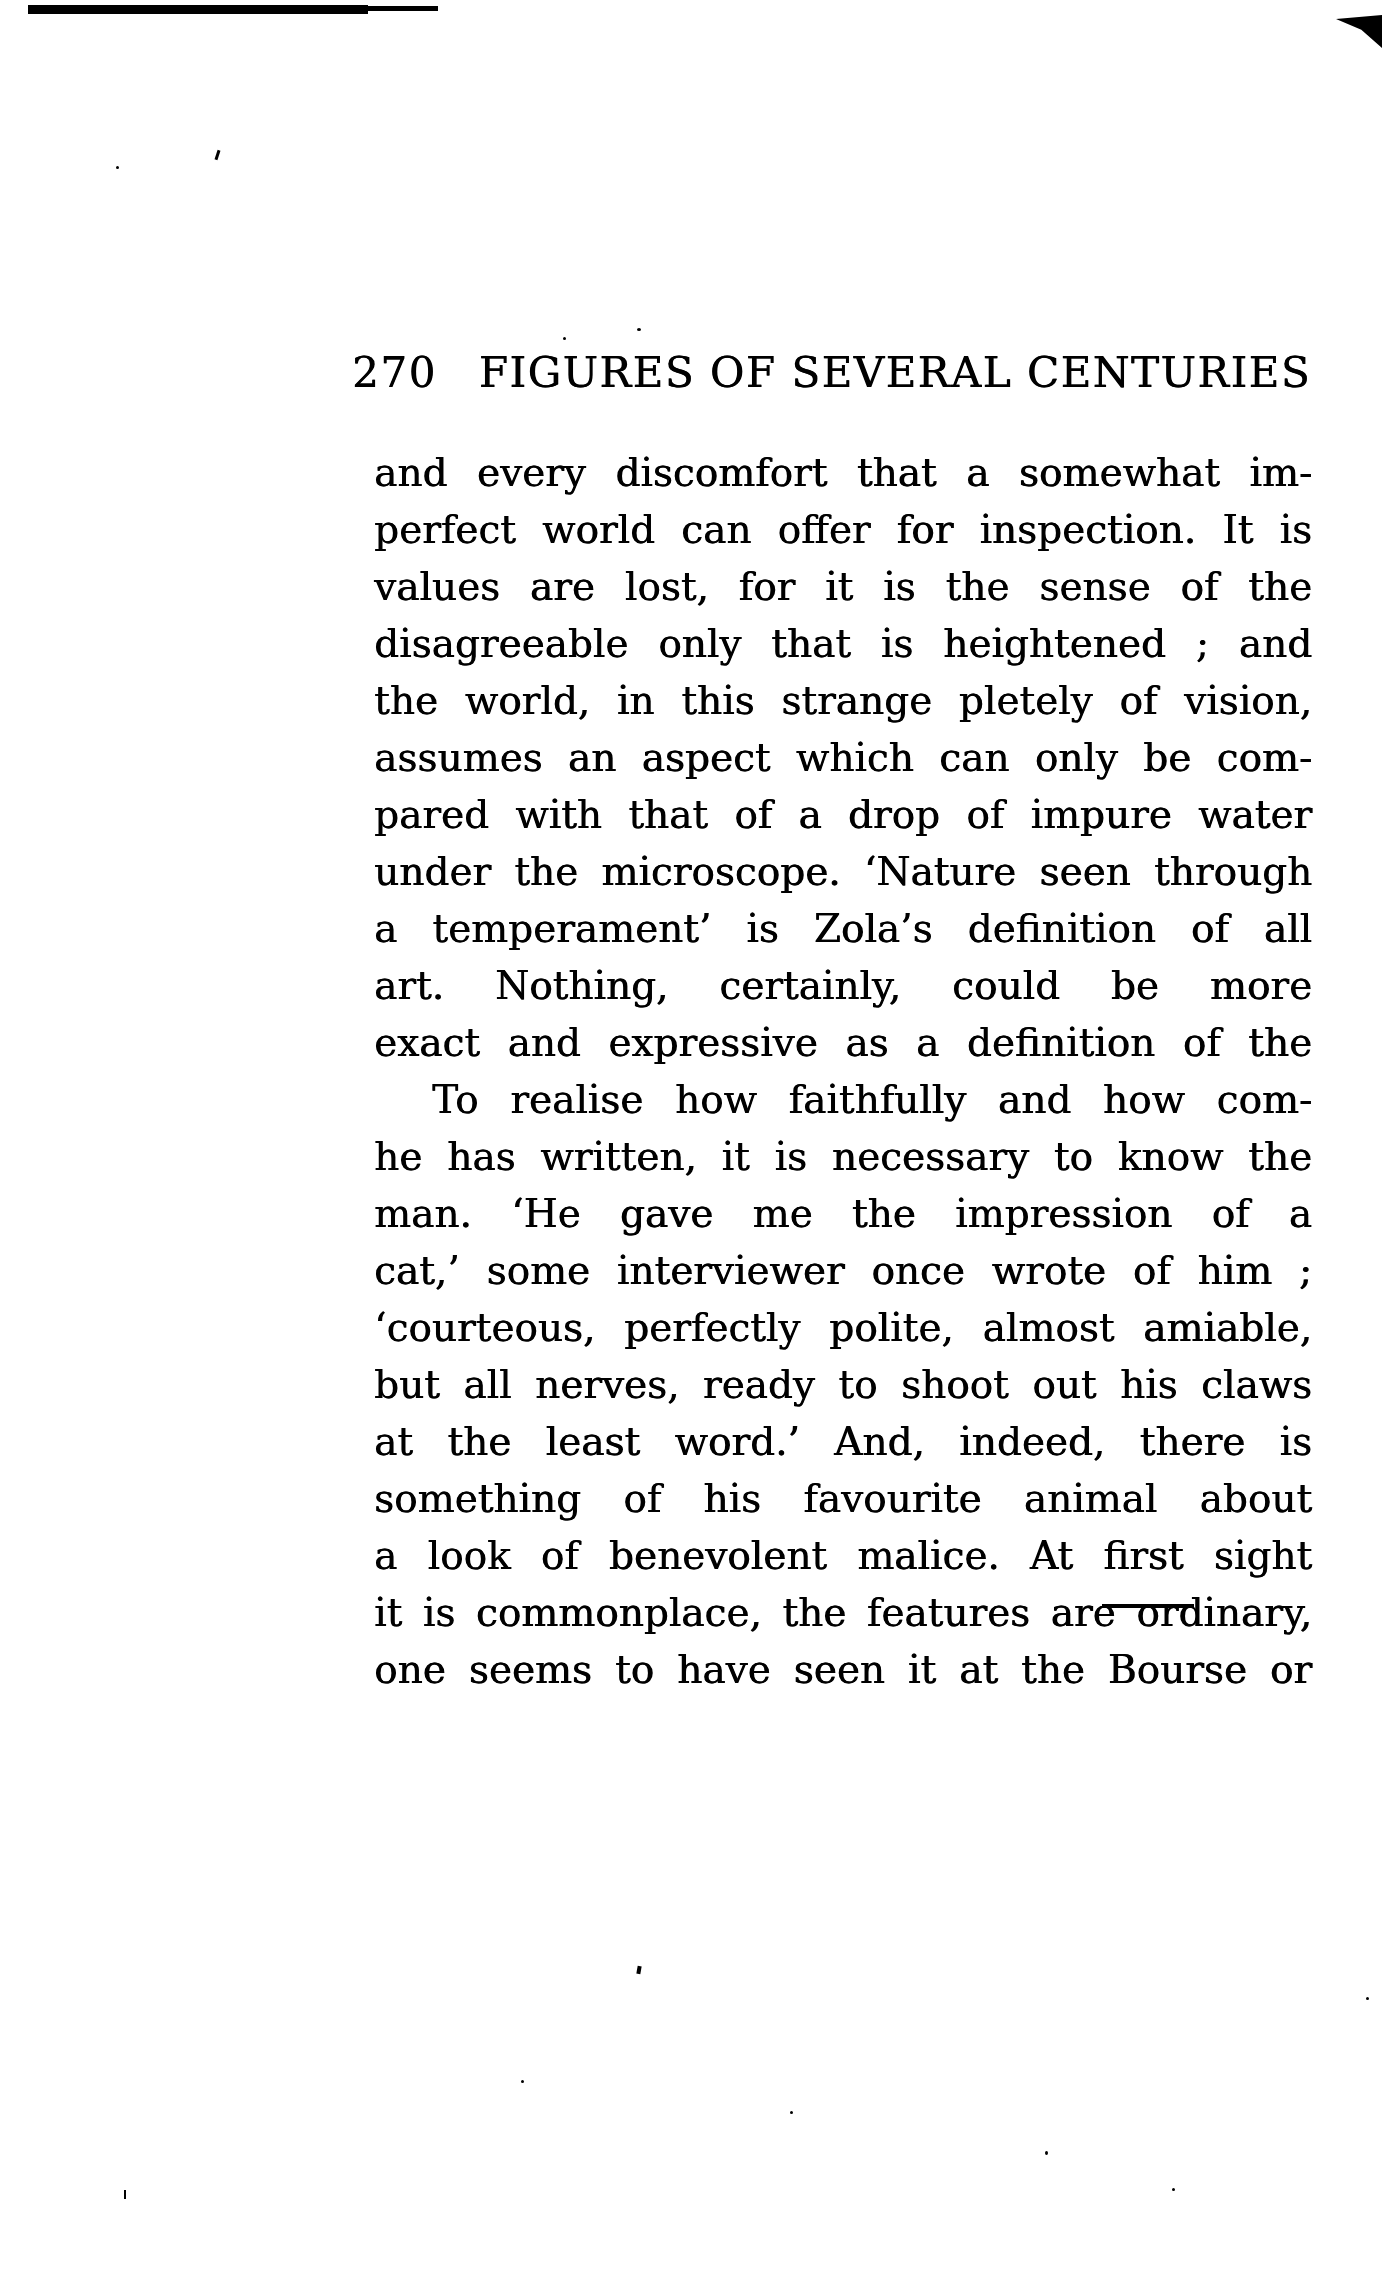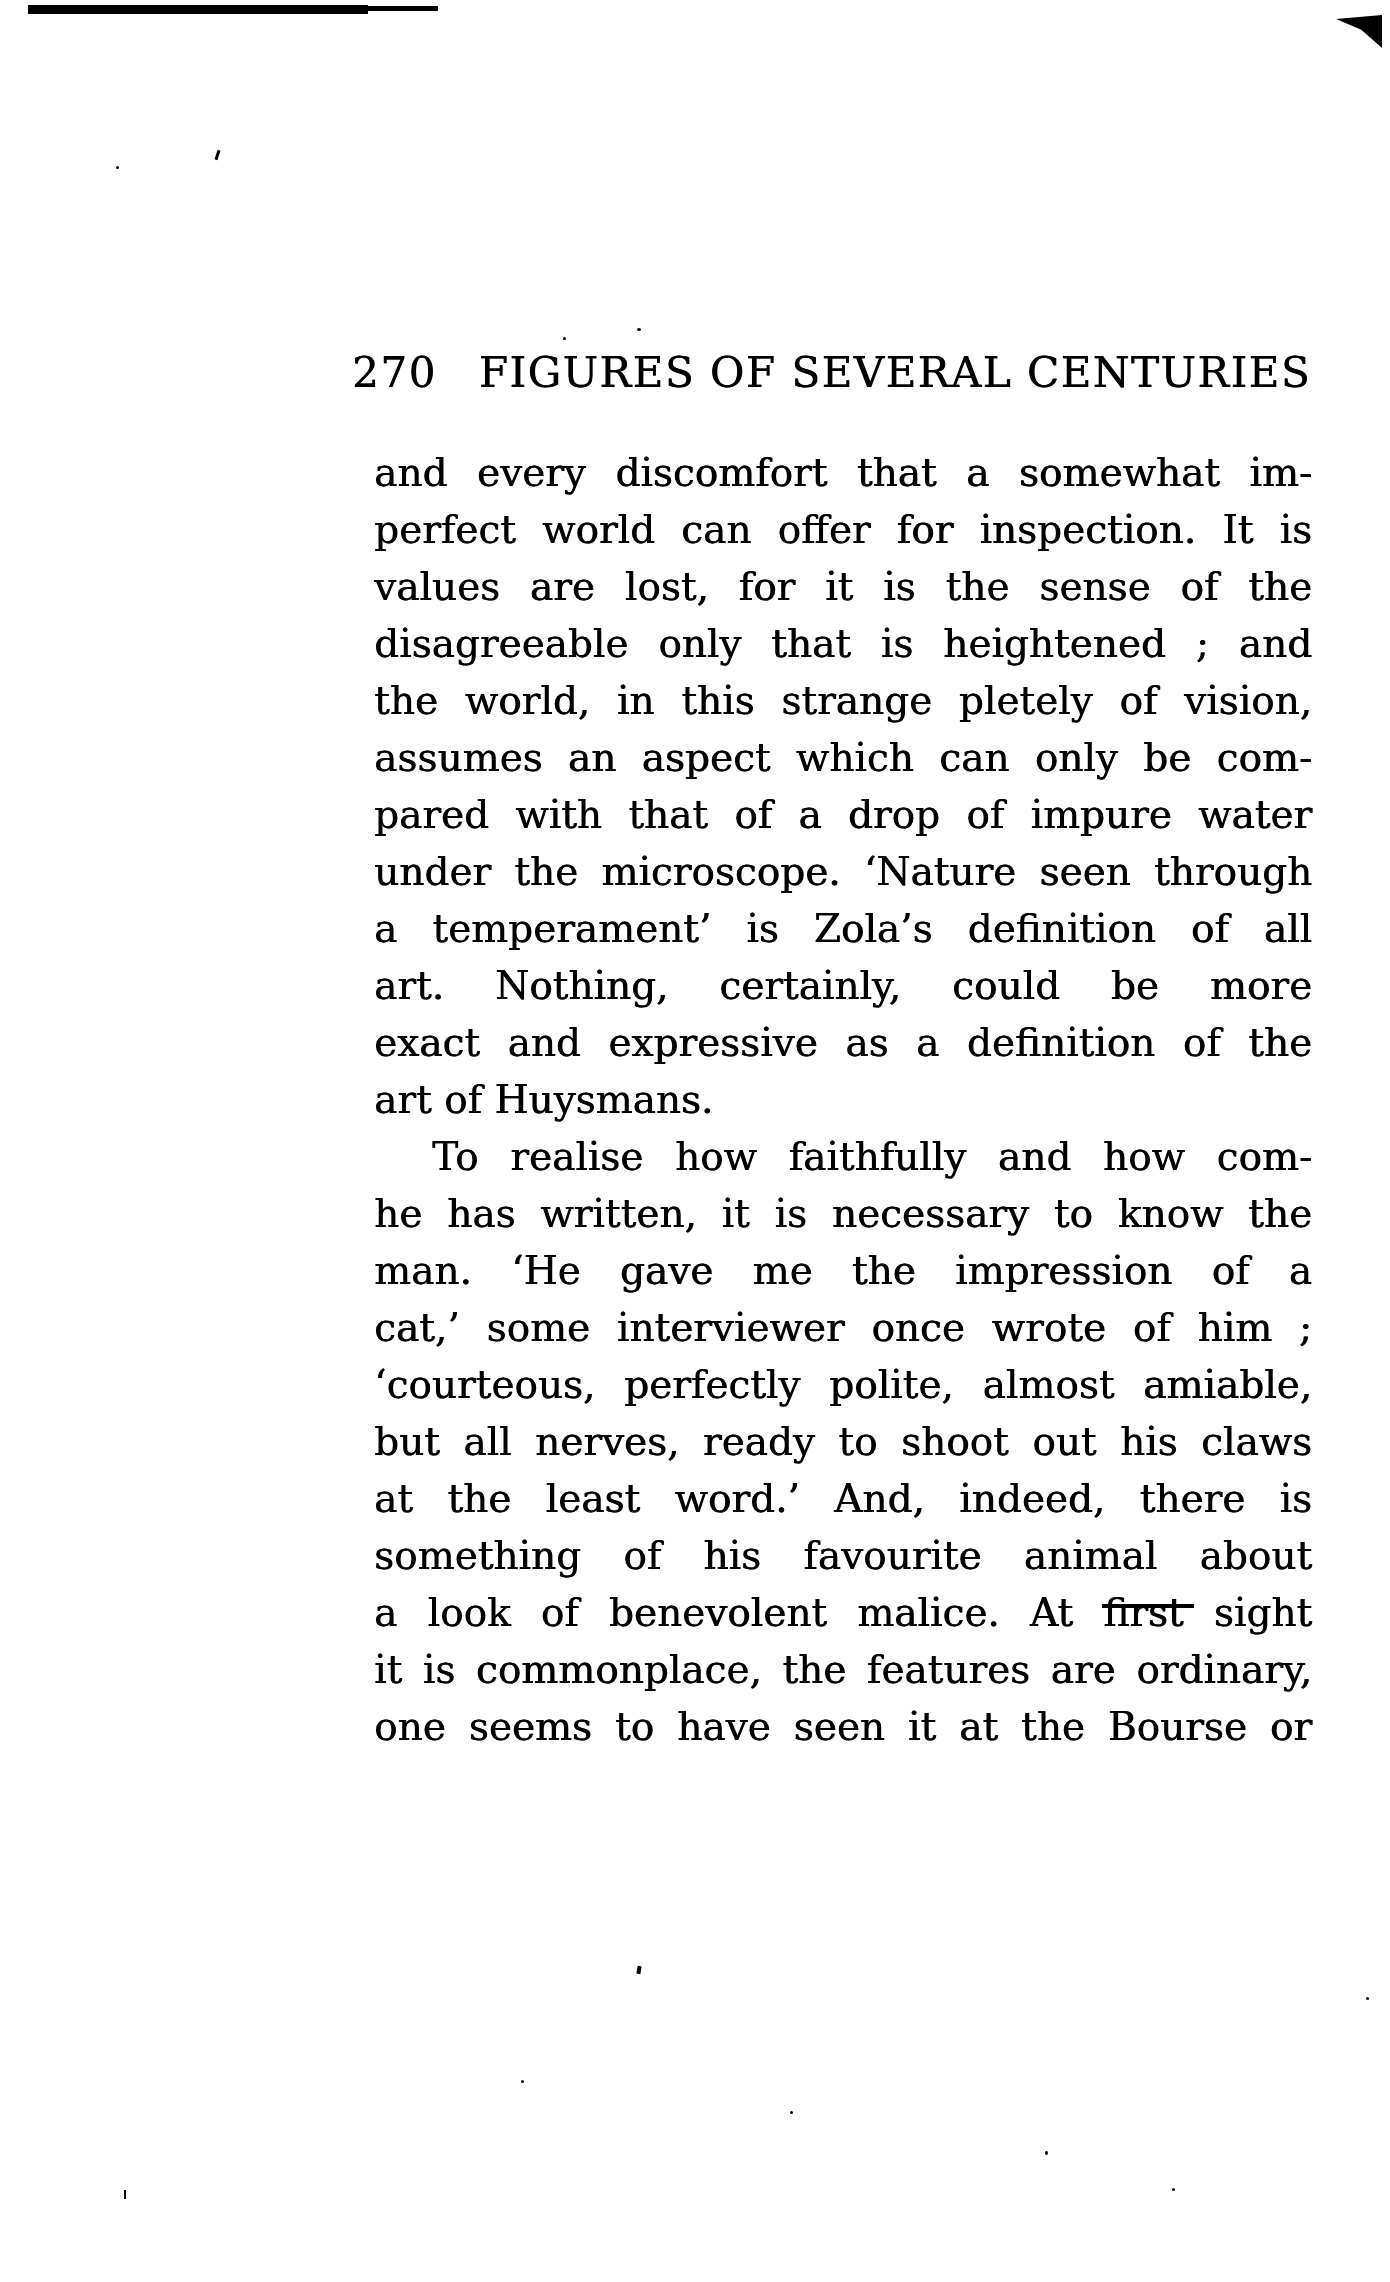--- a/index.html
+++ b/index.html
@@ -74,21 +74,20 @@
       <div class="line">perfect world can offer for inspection. It is</div>
       <div class="line">values are lost, for it is the sense of the</div>
       <div class="line">disagreeable only that is heightened ; and</div>
       <div class="line">the world, in this strange pletely of vision,</div>
       <div class="line">assumes an aspect which can only be com-</div>
       <div class="line">pared with that of a drop of impure water</div>
       <div class="line">under the microscope. ‘Nature seen through</div>
       <div class="line">a temperament’ is Zola’s definition of all</div>
       <div class="line">art. Nothing, certainly, could be more</div>
       <div class="line">exact and expressive as a definition of the</div>
-      <div class="line no-stretch">art of Huysmans.</div>
       <div class="line indent">To realise how faithfully and how com-</div>
       <div class="line">he has written, it is necessary to know the</div>
       <div class="line">man. ‘He gave me the impression of a</div>
       <div class="line">cat,’ some interviewer once wrote of him ;</div>
       <div class="line">‘courteous, perfectly polite, almost amiable,</div>
       <div class="line">but all nerves, ready to shoot out his claws</div>
       <div class="line">at the least word.’ And, indeed, there is</div>
       <div class="line">something of his favourite animal about</div>
       <div class="line">a look of benevolent malice. At first sight</div>
       <div class="line">it is commonplace, the features are ordinary,</div>

